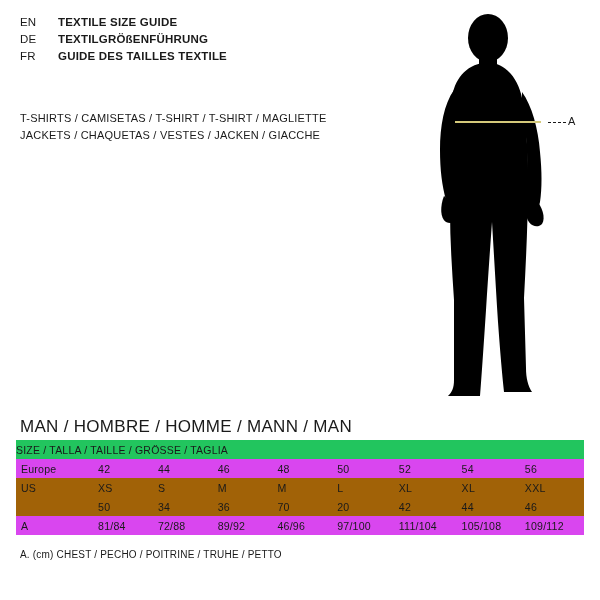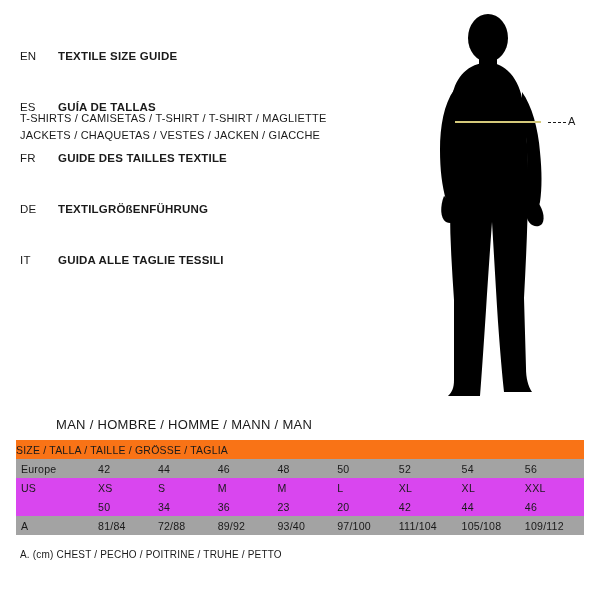--- a/index.html
+++ b/index.html
@@ -28,21 +28,20 @@
     left: 20px;
     top: 16px;
     width: 360px;
   }
   .lang-row {
     display: flex;
     align-items: baseline;
     height: 17px;
     font-size: 11.5px;
     letter-spacing: 0.2px;
-    margin-top: 34px;
   }
   .lang-code {
     width: 38px;
     flex: 0 0 38px;
     color: #1a1a1a;
   }
   .lang-text {
     color: #1a1a1a;
     white-space: nowrap;
     font-weight: bold;
@@ -88,53 +87,52 @@
     width: 18px;
     height: 1px;
     border-top: 1.5px dashed #1a1a1a;
   }
 
   
   .table-title {
     position: absolute;
     left: 20px;
     top: 417px;
-    font-size: 13px;
+    font-size: 17px;
     letter-spacing: 0.3px;
     white-space: nowrap;
-    margin-left: 36px;
   }
   table.size-table {
     position: absolute;
     left: 16px;
     top: 440px;
     width: 568px;
     border-collapse: collapse;
     font-size: 10.6px;
     letter-spacing: 0.2px;
   }
   table.size-table td, table.size-table th {
     padding: 0;
     height: 19px;
     text-align: left;
     font-weight: normal;
     vertical-align: middle;
   }
   .row-head td {
-    background: #f97316;
+    background: #22c55e;
     color: #1a1a1a;
     padding-left: 5px;
     height: 18px;
     font-size: 10.5px;
   }
   .row-light td {
-    background: #a3a3a3;
+    background: #d946ef;
   }
   .row-grey td {
-    background: #d946ef;
+    background: #a16207;
   }
   .c-label {
     width: 88px;
     padding-left: 5px !important;
   }
   .c-val {
     width: 67px;
     padding-left: 4px !important;
   }
   .footnote {
@@ -150,34 +148,26 @@
 <body>
 
 <div class="page">
 
   <div class="lang-block">
     <div class="lang-row">
       <span class="lang-code">EN</span>
       <span class="lang-text">TEXTILE SIZE GUIDE</span>
     </div>
     <div class="lang-row">
-      <span class="lang-code">ES</span>
-      <span class="lang-text">GUÍA DE TALLAS</span>
+      <span class="lang-code">DE</span>
+      <span class="lang-text">TEXTILGRÖßENFÜHRUNG</span>
     </div>
     <div class="lang-row">
       <span class="lang-code">FR</span>
       <span class="lang-text">GUIDE DES TAILLES TEXTILE</span>
-    </div>
-    <div class="lang-row">
-      <span class="lang-code">DE</span>
-      <span class="lang-text">TEXTILGRÖßENFÜHRUNG</span>
-    </div>
-    <div class="lang-row">
-      <span class="lang-code">IT</span>
-      <span class="lang-text">GUIDA ALLE TAGLIE TESSILI</span>
     </div>
   </div>
 
   <div class="cat-block">
     <div class="cat-line">T-SHIRTS / CAMISETAS / T-SHIRT / T-SHIRT / MAGLIETTE</div>
     <div class="cat-line">JACKETS / CHAQUETAS / VESTES / JACKEN / GIACCHE</div>
   </div>
 
   <div class="figure-wrap">
     <svg width="200" height="400" viewBox="0 0 200 400">
@@ -256,32 +246,32 @@
         <td class="c-val">L</td>
         <td class="c-val">XL</td>
         <td class="c-val">XL</td>
         <td class="c-val">XXL</td>
       </tr>
       <tr class="row-grey">
         <td class="c-label"></td>
         <td class="c-val">50</td>
         <td class="c-val">34</td>
         <td class="c-val">36</td>
-        <td class="c-val">23</td>
+        <td class="c-val">70</td>
         <td class="c-val">20</td>
         <td class="c-val">42</td>
         <td class="c-val">44</td>
         <td class="c-val">46</td>
       </tr>
       <tr class="row-light">
         <td class="c-label">A</td>
         <td class="c-val">81/84</td>
         <td class="c-val">72/88</td>
         <td class="c-val">89/92</td>
-        <td class="c-val">93/40</td>
+        <td class="c-val">46/96</td>
         <td class="c-val">97/100</td>
         <td class="c-val">111/104</td>
         <td class="c-val">105/108</td>
         <td class="c-val">109/112</td>
       </tr>
     </tbody>
   </table>
 
   <div class="footnote">A. (cm) CHEST / PECHO / POITRINE / TRUHE / PETTO</div>
 

